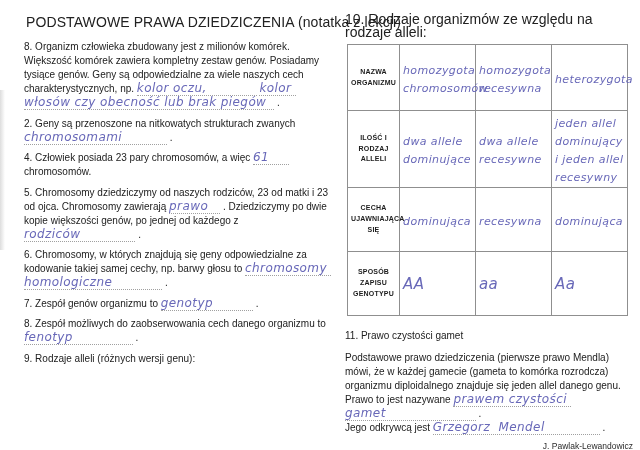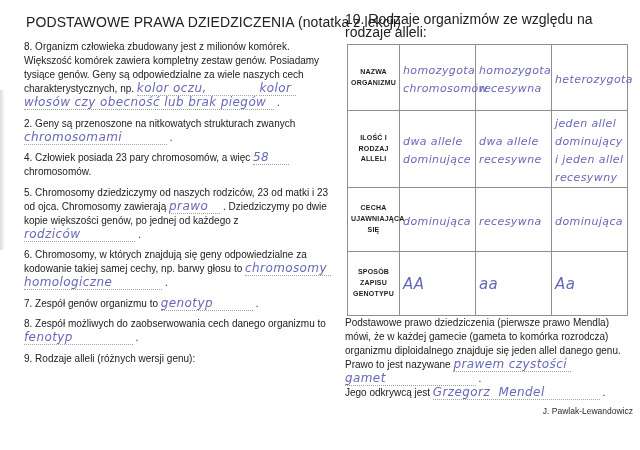--- a/index.html
+++ b/index.html
@@ -83,21 +83,21 @@
   <div class="edge"></div>
 
   <div class="col-left">
     <h1 class="title">PODSTAWOWE PRAWA DZIEDZICZENIA (notatka z lekcji)</h1>
 
     <p class="q"><span>8. Organizm człowieka zbudowany jest z milionów komórek. Większość komórek zawiera kompletny zestaw genów. Posiadamy tysiące genów. Geny są odpowiedzialne za wiele naszych cech charakterystycznych, np. </span><span class="hw blank pad50">kolor oczu,</span> <span class="hw blank pad8">kolor włosów czy obecność lub brak piegów</span><span> .</span></p>
 
     <p class="q"><span>2. Geny są przenoszone na nitkowatych strukturach zwanych </span><span class="hw blank pad45">chromosomami</span><span> .</span></p>
 
 
-    <p class="q"><span>4. Człowiek posiada 23 pary chromosomów, a więc </span><span class="hw blank pad20">58</span><span> chromosomów.</span></p>
+    <p class="q"><span>4. Człowiek posiada 23 pary chromosomów, a więc </span><span class="hw blank pad20">61</span><span> chromosomów.</span></p>
 
     <p class="q"><span>5. Chromosomy dziedziczymy od naszych rodziców, 23 od matki i 23 od ojca. Chromosomy zawierają </span><span class="hw blank pad12">prawo</span><span> . Dziedziczymy po dwie kopie większości genów, po jednej od każdego z </span><span class="hw blank pad55">rodziców</span><span> .</span></p>
 
     <p class="q"><span>6. Chromosomy, w których znajdują się geny odpowiedzialne za kodowanie takiej samej cechy, np. barwy głosu to </span><span class="hw blank pad50">chromosomy homologiczne</span><span> .</span></p>
 
     <p class="q"><span>7. Zespół genów organizmu to </span><span class="hw blank pad40">genotyp</span><span> .</span></p>
 
     <p class="q"><span>8. Zespół możliwych do zaobserwowania cech danego organizmu to </span><span class="hw blank pad60">fenotyp</span><span> .</span></p>
 
     <p class="q" style="margin-bottom:3px"><span>9. Rodzaje alleli (różnych wersji genu):</span></p>
@@ -128,19 +128,20 @@
       </tr>
       <tr class="r4">
         <td class="lbl">SPOSÓB ZAPISU GENOTYPU</td>
         <td class="hwc"><span class="hw">AA</span></td>
         <td class="hwc"><span class="hw">aa</span></td>
         <td class="hwc"><span class="hw">Aa</span></td>
       </tr>
     </tbody>
       </table>
 
+    <div class="q11-head">11. Prawo czystości gamet</div>
 
     <p class="q11-par"><span>Podstawowe prawo dziedziczenia (pierwsze prawo Mendla) mówi, że w każdej gamecie (gameta to komórka rozrodcza) organizmu diploidalnego znajduje się jeden allel danego genu. Prawo to jest nazywane </span><span class="hw blank pad90">prawem czystości gamet</span><span> .</span><br>
     <span>Jego odkrywcą jest </span><span class="hw blank pad55">Grzegorz  Mendel</span><span> .</span></p>
 
     <div class="signature">J. Pawlak-Lewandowicz</div>
   </div>
 </div>
 
 </body></html>

